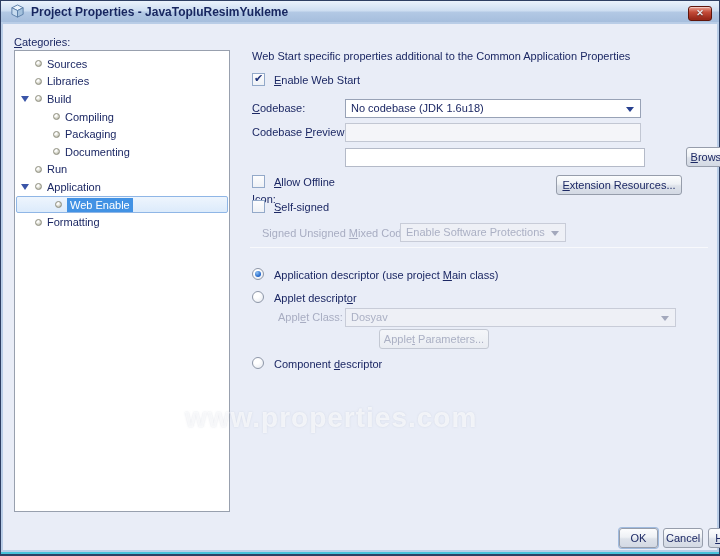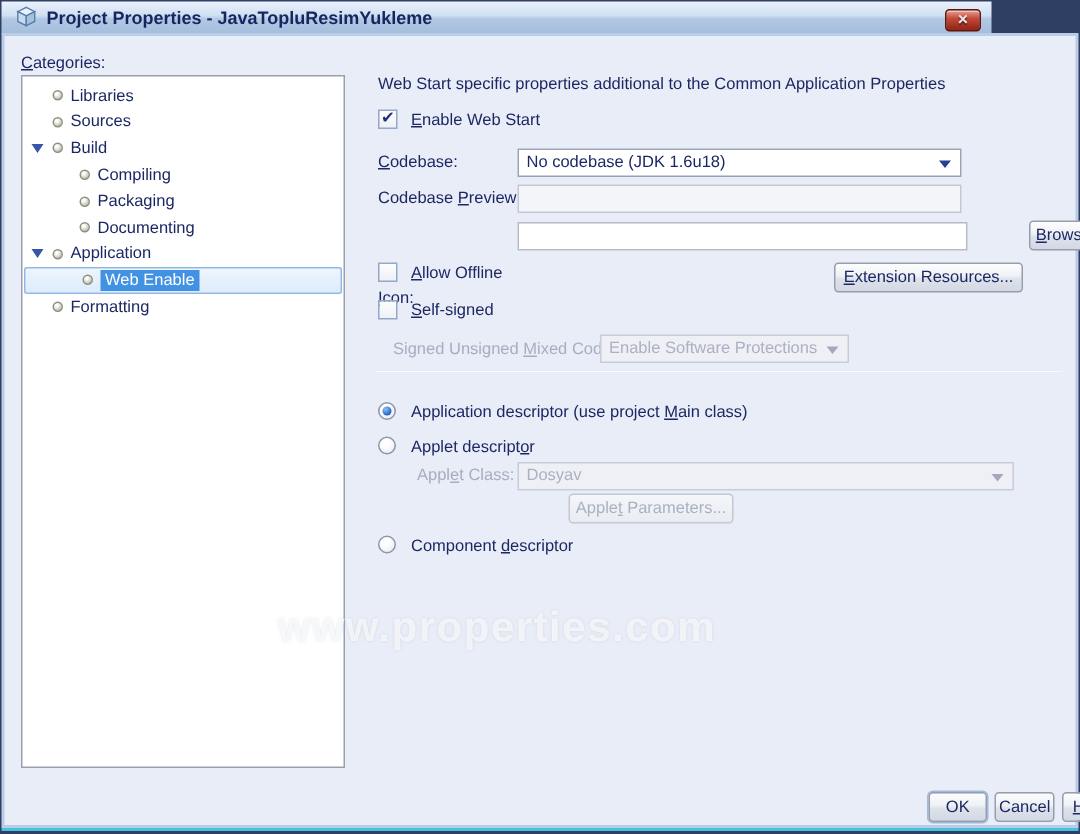--- a/index.html
+++ b/index.html
@@ -2,21 +2,21 @@
 <html><head>
 <meta charset="utf-8">
 <style>
   * { box-sizing: border-box; margin: 0; padding: 0; }
   html,body { width:720px; height:556px; overflow:hidden; }
   body { font-family: "Liberation Sans", sans-serif; font-size: 11px; color:#1c2864; }
 
   .window { position:relative; width:720px; height:556px; background:#2e3f63; }
 
   
-  .titlebar { position:absolute; top:1px; left:1px; width:660px; height:22px;
+  .titlebar { position:absolute; top:1px; left:1px; width:718px; height:22px;
     background:linear-gradient(#eaf2fc, #cfdff2 45%, #b2c8e4 55%, #a6bedd);
     border-bottom:1px solid #7e99bd; }
   .title-text { position:absolute; left:30px; top:4px; font-size:12px; font-weight:bold; color:#17265f; white-space:nowrap; }
   .app-icon { position:absolute; left:9px; top:3px; }
   .close-btn { position:absolute; right:7px; top:5px; width:24px; height:15px; border-radius:3px;
     background:linear-gradient(#e9a193, #c44b38 40%, #99291a 90%);
     border:1px solid #5f150b; box-shadow:inset 0 1px 0 rgba(255,255,255,.45);
     color:#e9e9ef; font-size:9px; font-weight:bold; text-align:center; line-height:13px; cursor:default;
     text-shadow:0 1px 1px rgba(0,0,0,.5); }
 
@@ -89,26 +89,26 @@
   </div>
 
   <div class="content">
 
     <span class="lbl" style="left:11px; top:12px;"><u>C</u>ategories:</span>
 
     <div class="tree">
       <div class="trow lvl1">
         <span class="tri"></span>
         <span class="bullet"></span>
+        <span class="tlabel">Sources</span>
+      </div>
+      <div class="trow lvl1">
+        <span class="tri"></span>
+        <span class="bullet"></span>
         <span class="tlabel">Libraries</span>
-      </div>
-      <div class="trow lvl1">
-        <span class="tri"></span>
-        <span class="bullet"></span>
-        <span class="tlabel">Sources</span>
       </div>
       <div class="trow lvl1">
         <span class="tri">
             <span class="tri-glyph"></span>
           </span>
         <span class="bullet"></span>
         <span class="tlabel">Build</span>
       </div>
       <div class="trow lvl2">
         <span class="tri"></span>
@@ -117,20 +117,25 @@
       </div>
       <div class="trow lvl2">
         <span class="tri"></span>
         <span class="bullet"></span>
         <span class="tlabel">Packaging</span>
       </div>
       <div class="trow lvl2">
         <span class="tri"></span>
         <span class="bullet"></span>
         <span class="tlabel">Documenting</span>
+      </div>
+      <div class="trow lvl1">
+        <span class="tri"></span>
+        <span class="bullet"></span>
+        <span class="tlabel">Run</span>
       </div>
       <div class="trow lvl1">
         <span class="tri">
             <span class="tri-glyph"></span>
           </span>
         <span class="bullet"></span>
         <span class="tlabel">Application</span>
       </div>
       <div class="trow lvl2 selected">
         <span class="tri"></span>

